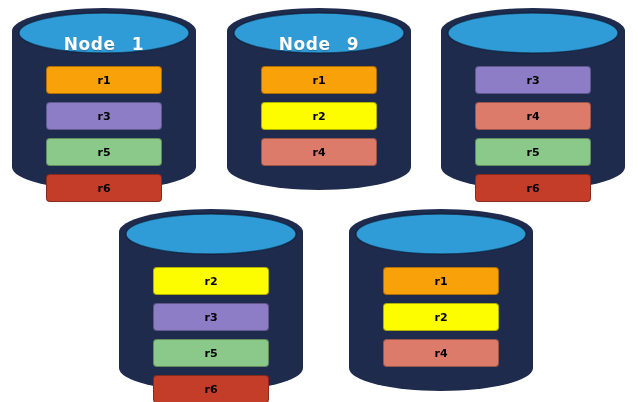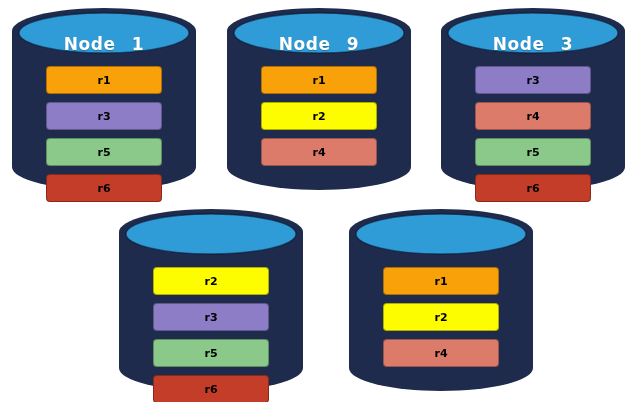--- a/index.html
+++ b/index.html
@@ -102,21 +102,20 @@
           <span class="bar-label">r4</span>
         </div>
     </div>
   </div>
 
   <div class="node n3">
     <svg class="cyl" width="184" height="182" viewBox="0 0 184 182">
       <path d="M0,23 A92,23 0 0 1 184,23 L184,159 A92,23 0 0 1 0,159 Z" fill="#1E2B4D"></path>
       <ellipse cx="92" cy="25" rx="85" ry="20" fill="#2F9BD7"></ellipse>
     </svg>
-    <div class="node-title">Node 3</div>
     <div class="bars">
       <div class="bar" style="background-color: rgb(140, 125, 198);">
           <span class="bar-label">r3</span>
         </div>
       <div class="bar" style="background-color: rgb(221, 123, 107);">
           <span class="bar-label">r4</span>
         </div>
       <div class="bar" style="background-color: rgb(139, 201, 138);">
           <span class="bar-label">r5</span>
         </div>

